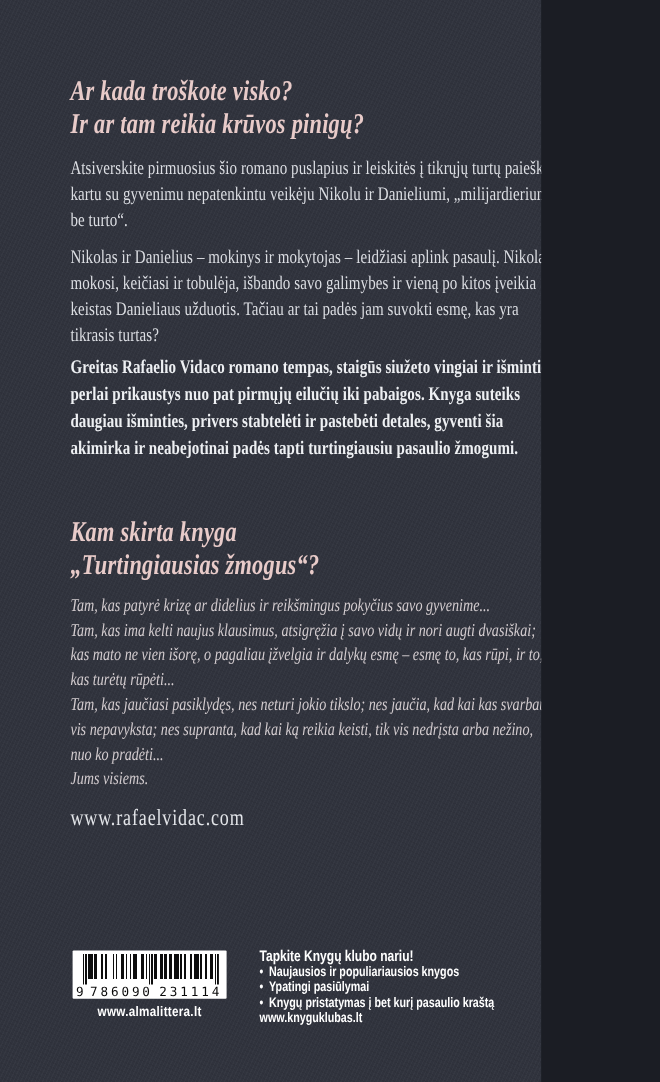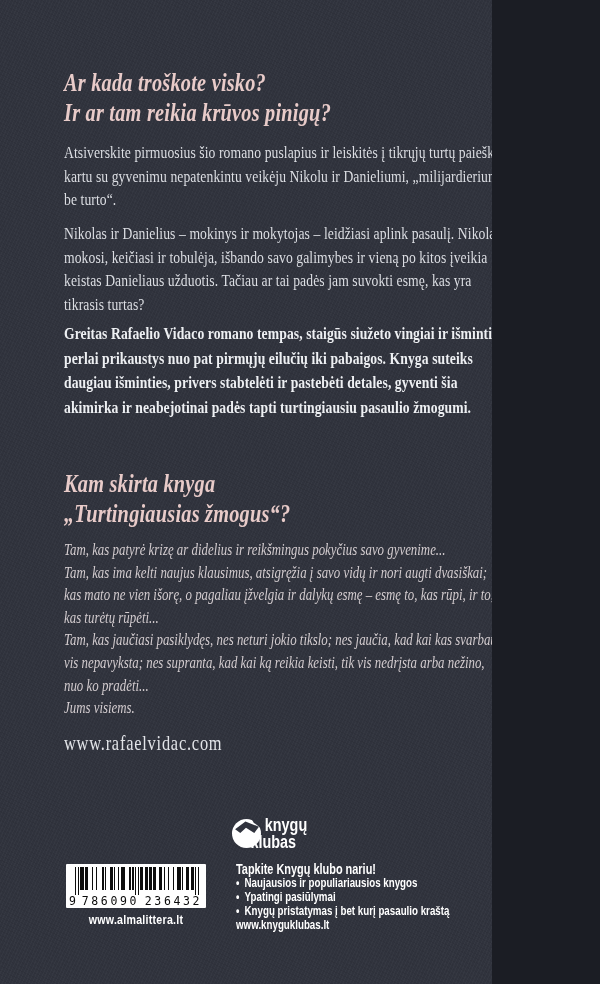--- a/index.html
+++ b/index.html
@@ -83,31 +83,20 @@
     <div class="italics">
       <p>Tam, kas patyrė krizę ar didelius ir reikšmingus pokyčius savo gyvenime...</p>
       <p>Tam, kas ima kelti naujus klausimus, atsigręžia į savo vidų ir nori augti dvasiškai; kas mato ne vien išorę, o pagaliau įžvelgia ir dalykų esmę – esmę to, kas rūpi, ir to, kas turėtų rūpėti...</p>
       <p>Tam, kas jaučiasi pasiklydęs, nes neturi jokio tikslo; nes jaučia, kad kai kas svarbaus vis nepavyksta; nes supranta, kad kai ką reikia keisti, tik vis nedrįsta arba nežino, nuo ko pradėti...</p>
       <p>Jums visiems.</p>
     </div>
 
     <div class="url">www.rafaelvidac.com</div>
   </div>
 
-  <div class="logo">
-    <svg width="29" height="29" viewBox="0 0 28 28" aria-hidden="true">
-      <circle cx="14" cy="14" r="14" fill="#ffffff"></circle>
-      <polygon points="3,10 13,2.5 26,7.5 21.5,13.5 13.5,8.5 8,13.5" fill="#30333d"></polygon>
-      <polygon points="19,0 28,0 28,9 21,3.5" fill="#30333d"></polygon>
-    </svg>
-    <div class="logo-text">
-      <span class="lt1">knygų</span>
-      <span class="lt2">klubas</span>
-    </div>
-  </div>
 
   <div class="bbox">
     <svg id="barcode-svg" viewBox="0 0 95 30" preserveAspectRatio="none" shape-rendering="crispEdges" fill="#0d0d0d">
         <rect x="0" y="0" width="1" height="30"></rect>
         <rect x="2" y="0" width="1" height="30"></rect>
         <rect x="4" y="0" width="1" height="25"></rect>
         <rect x="5" y="0" width="1" height="25"></rect>
         <rect x="6" y="0" width="1" height="25"></rect>
         <rect x="8" y="0" width="1" height="25"></rect>
         <rect x="9" y="0" width="1" height="25"></rect>
@@ -148,21 +137,21 @@
         <rect x="85" y="0" width="1" height="25"></rect>
         <rect x="86" y="0" width="1" height="25"></rect>
         <rect x="89" y="0" width="1" height="25"></rect>
         <rect x="90" y="0" width="1" height="25"></rect>
         <rect x="92" y="0" width="1" height="30"></rect>
         <rect x="94" y="0" width="1" height="30"></rect>
       </svg>
     <div class="bdigits">
       <span>9</span>
       <span class="grp">786090</span>
-      <span class="grp">236432</span>
+      <span class="grp">231114</span>
     </div>
   </div>
   <div class="pubsite">www.almalittera.lt</div>
 
   <div class="club">
     <div class="club-title">Tapkite Knygų klubo nariu!</div>
     <div class="club-item"><span class="blt">•</span><span>Naujausios ir populiariausios knygos</span></div>
     <div class="club-item"><span class="blt">•</span><span>Ypatingi pasiūlymai</span></div>
     <div class="club-item"><span class="blt">•</span><span>Knygų pristatymas į bet kurį pasaulio kraštą</span></div>
     <div class="club-site">www.knyguklubas.lt</div>

